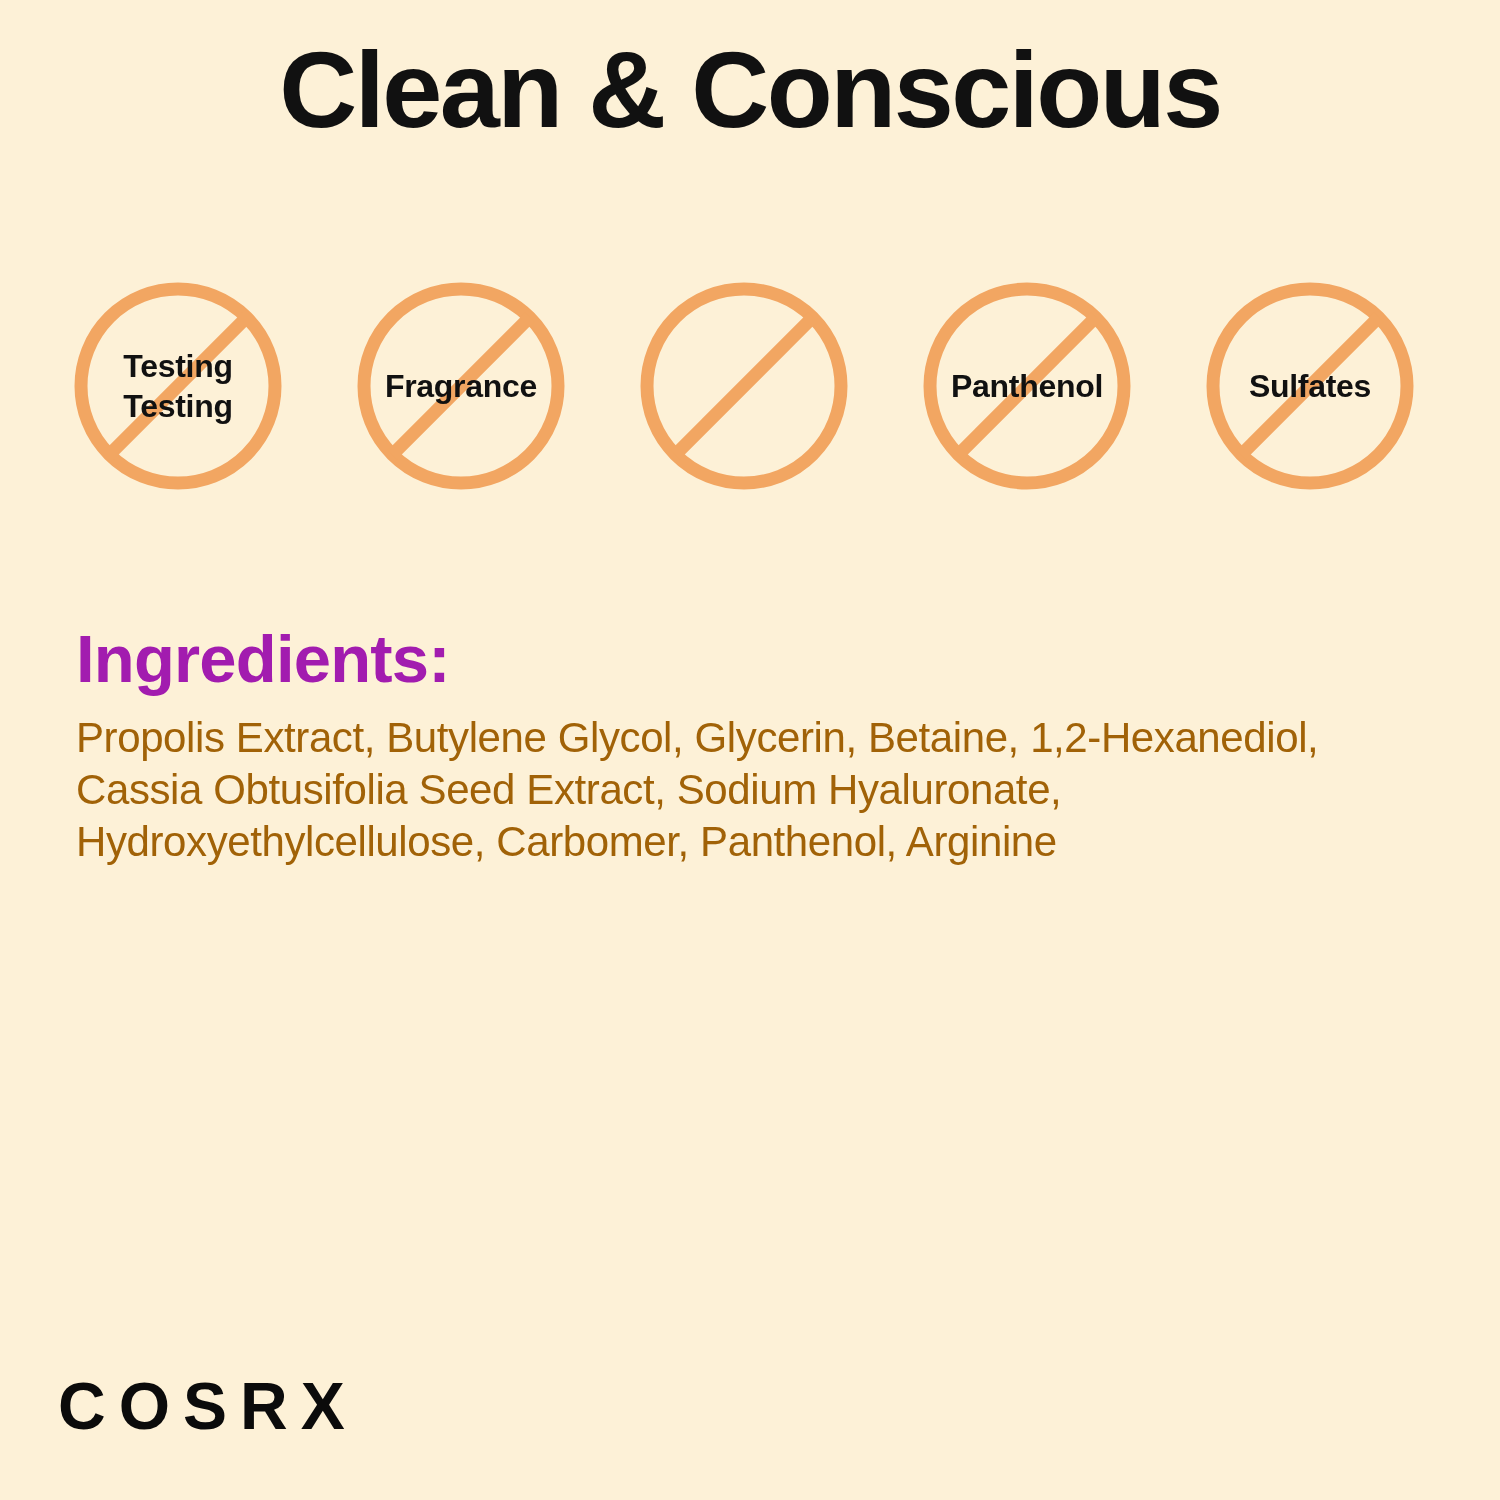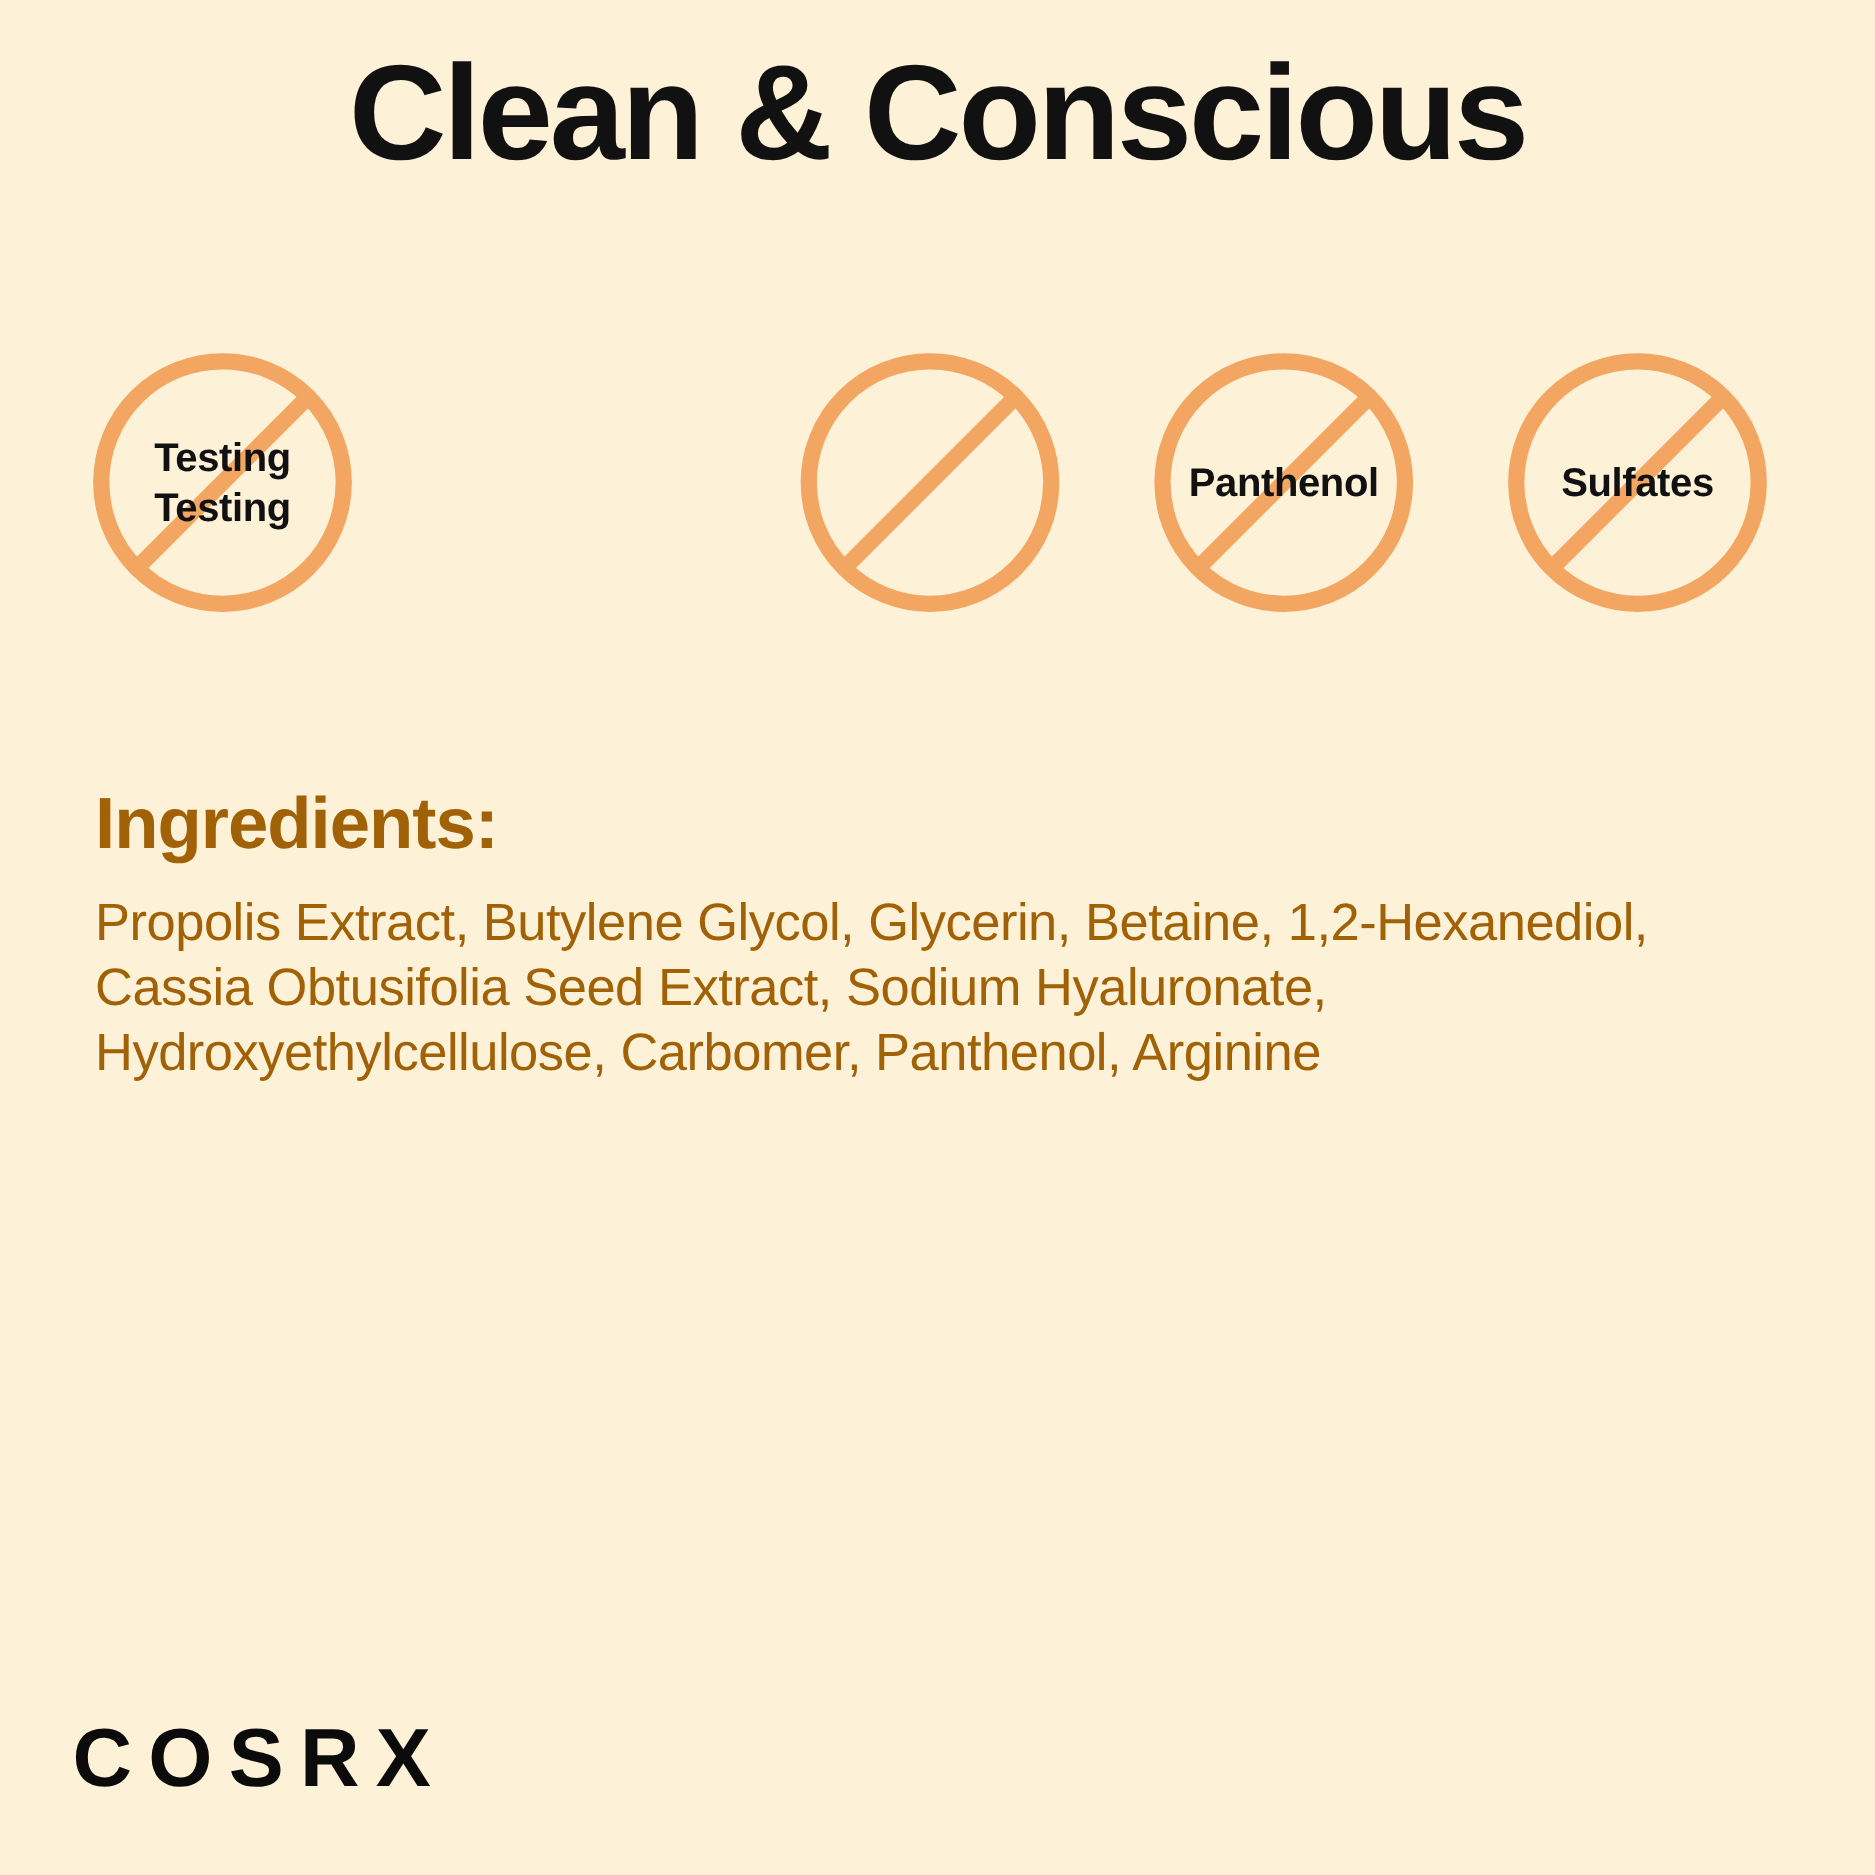--- a/index.html
+++ b/index.html
@@ -79,24 +79,24 @@
     line-height: 40px;
   }
 
   
   .ingredients-heading {
     position: absolute;
     left: 76px;
     top: 630px;
     font-family: "Liberation Sans", sans-serif;
     font-weight: 700;
-    font-size: 58px;
+    font-size: 67px;
     line-height: 58px;
     letter-spacing: -0.8px;
-    color: #a16207;
+    color: #a21caf;
   }
   .ingredients-body {
     position: absolute;
     left: 76px;
     top: 712px;
     width: 1345px;
     font-family: "Liberation Sans", sans-serif;
     font-weight: 400;
     font-size: 42px;
     line-height: 52px;
@@ -128,20 +128,27 @@
   <div class="badge-row">
 
     <div class="badge" style="left:0px;">
       <svg class="badge-ring" viewBox="0 0 212 212" aria-hidden="true">
         <circle cx="106" cy="106" r="97" fill="none" stroke="#f2a662" stroke-width="13"></circle>
         <line x1="37.4" y1="174.6" x2="174.6" y2="37.4" stroke="#f2a662" stroke-width="13" stroke-linecap="butt"></line>
       </svg>
       <div class="badge-label two-line"><span>Testing</span><br><span>Testing</span></div>
     </div>
 
+    <div class="badge" style="left:283px;">
+      <svg class="badge-ring" viewBox="0 0 212 212" aria-hidden="true">
+        <circle cx="106" cy="106" r="97" fill="none" stroke="#f2a662" stroke-width="13"></circle>
+        <line x1="37.4" y1="174.6" x2="174.6" y2="37.4" stroke="#f2a662" stroke-width="13" stroke-linecap="butt"></line>
+      </svg>
+      <div class="badge-label">Fragrance</div>
+    </div>
 
     <div class="badge" style="left:566px;">
       <svg class="badge-ring" viewBox="0 0 212 212" aria-hidden="true">
         <circle cx="106" cy="106" r="97" fill="none" stroke="#f2a662" stroke-width="13"></circle>
         <line x1="37.4" y1="174.6" x2="174.6" y2="37.4" stroke="#f2a662" stroke-width="13" stroke-linecap="butt"></line>
       </svg>
     </div>
 
     <div class="badge" style="left:849px;">
       <svg class="badge-ring" viewBox="0 0 212 212" aria-hidden="true">

